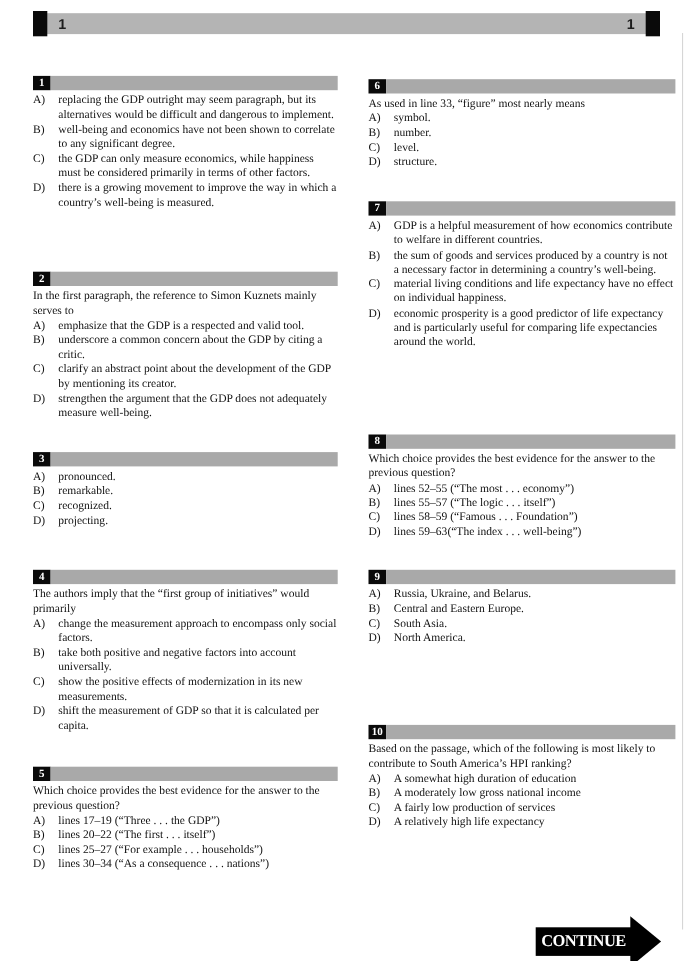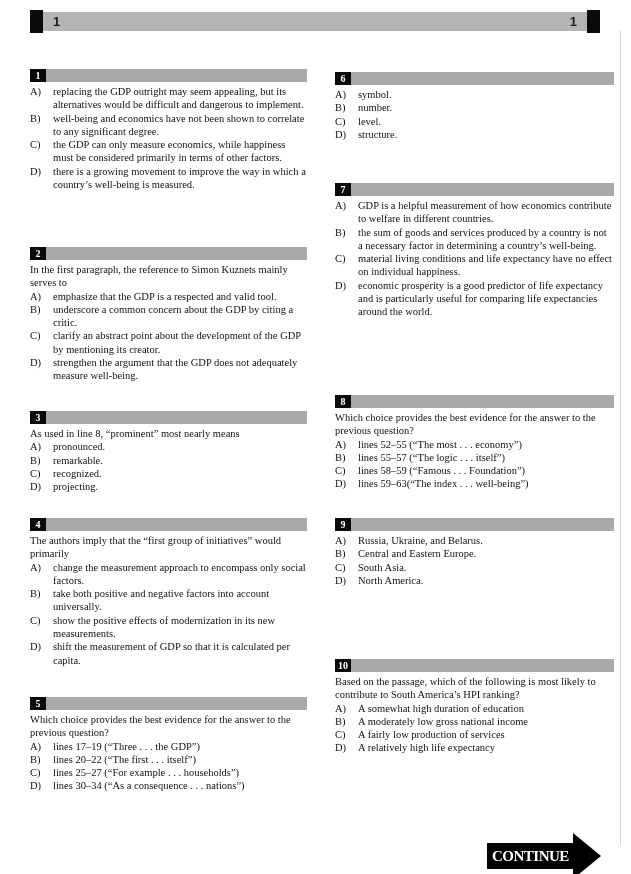--- a/index.html
+++ b/index.html
@@ -97,21 +97,21 @@
 
 <div class="col" id="col-left">
     <div class="question" style="top: 69px;">
     <div class="q-bar">
       <span class="q-num">1</span>
       <span class="q-bar-fill"></span>
     </div>
     <div class="q-options">
       <div class="q-option">
         <span class="opt-label">A)</span>
-        <span class="opt-text">replacing the GDP outright may seem appealing, but its alternatives would be difficult and dangerous to implement.</span>
+        <span class="opt-text">replacing the GDP outright may seem paragraph, but its alternatives would be difficult and dangerous to implement.</span>
       </div>
       <div class="q-option">
         <span class="opt-label">B)</span>
         <span class="opt-text">well-being and economics have not been shown to correlate to any significant degree.</span>
       </div>
       <div class="q-option">
         <span class="opt-label">C)</span>
         <span class="opt-text">the GDP can only measure economics, while happiness must be considered primarily in terms of other factors.</span>
       </div>
       <div class="q-option">
@@ -143,21 +143,20 @@
         <span class="opt-label">D)</span>
         <span class="opt-text">strengthen the argument that the GDP does not adequately measure well-being.</span>
       </div>
     </div>
   </div>
     <div class="question" style="top: 411px;">
     <div class="q-bar">
       <span class="q-num">3</span>
       <span class="q-bar-fill"></span>
     </div>
-    <div class="q-stem">As used in line 8, “prominent” most nearly means</div>
     <div class="q-options">
       <div class="q-option">
         <span class="opt-label">A)</span>
         <span class="opt-text">pronounced.</span>
       </div>
       <div class="q-option">
         <span class="opt-label">B)</span>
         <span class="opt-text">remarkable.</span>
       </div>
       <div class="q-option">
@@ -220,20 +219,21 @@
       </div>
     </div>
   </div>
   </div>
 <div class="col" id="col-right">
     <div class="question" style="top: 72px;">
     <div class="q-bar">
       <span class="q-num">6</span>
       <span class="q-bar-fill"></span>
     </div>
+    <div class="q-stem">As used in line 33, “figure” most nearly means</div>
     <div class="q-options">
       <div class="q-option">
         <span class="opt-label">A)</span>
         <span class="opt-text">symbol.</span>
       </div>
       <div class="q-option">
         <span class="opt-label">B)</span>
         <span class="opt-text">number.</span>
       </div>
       <div class="q-option">

